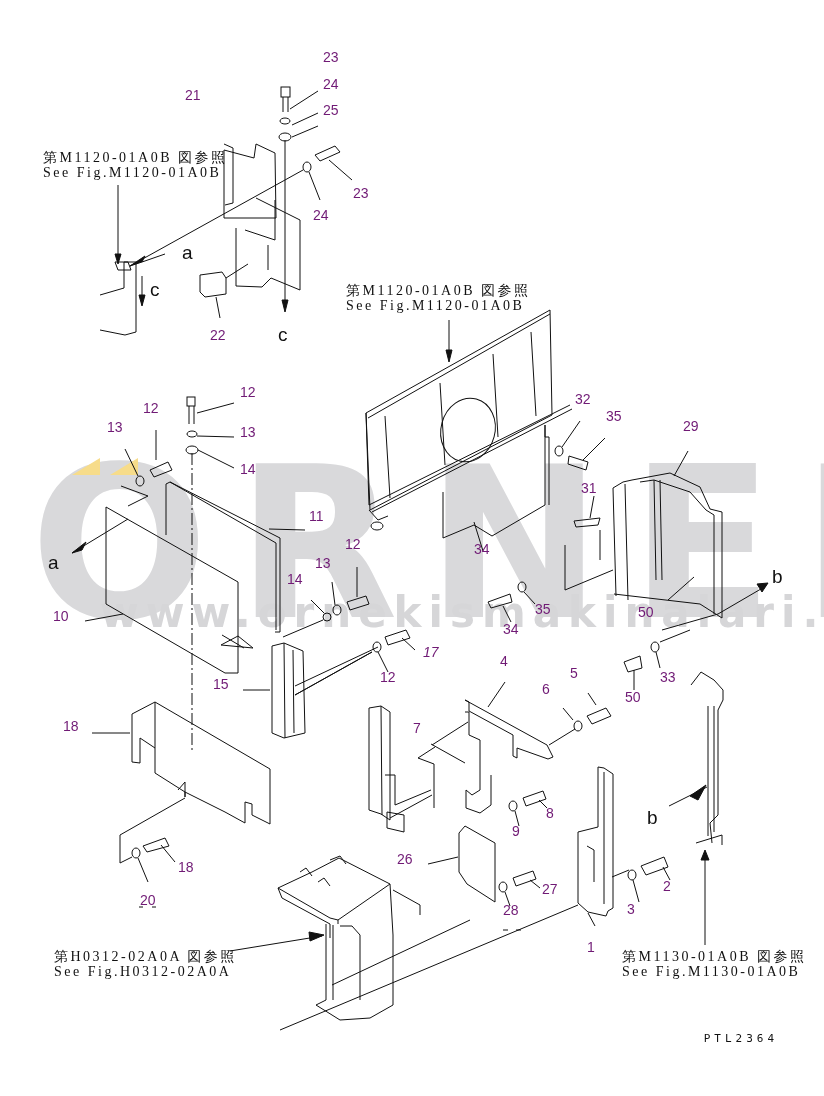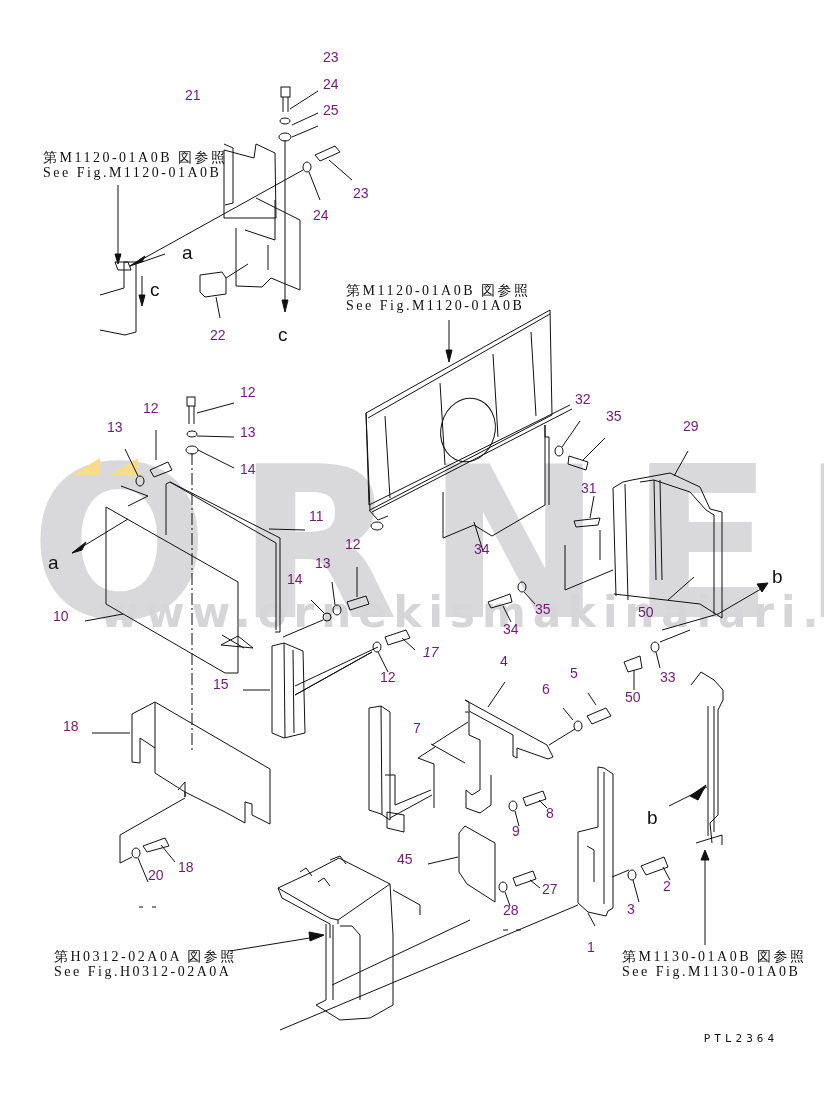--- a/index.html
+++ b/index.html
@@ -295,38 +295,38 @@
       <div class="callout" style="left: 309px; top: 509px; text-align: right;">11</div>
       <div class="callout" style="left: 345px; top: 537px;">12</div>
       <div class="callout" style="left: 315px; top: 556px;">13</div>
       <div class="callout" style="left: 287px; top: 572px;">14</div>
       <div class="callout" style="left: 53px; top: 609px;">10</div>
       <div class="callout" style="left: 423px; top: 645px; font-style: italic;">17</div>
       <div class="callout" style="left: 380px; top: 670px;">12</div>
       <div class="callout" style="left: 213px; top: 677px;">15</div>
       <div class="callout" style="left: 63px; top: 719px;">18</div>
       <div class="callout" style="left: 178px; top: 860px;">18</div>
-      <div class="callout" style="left: 140px; top: 868px; margin-left: 8px;">20</div>
+      <div class="callout" style="left: 140px; top: 893px;">20</div>
       <div class="callout" style="left: 575px; top: 392px;">32</div>
       <div class="callout" style="left: 606px; top: 409px;">35</div>
       <div class="callout" style="left: 683px; top: 419px;">29</div>
       <div class="callout" style="left: 581px; top: 481px;">31</div>
       <div class="callout" style="left: 474px; top: 542px;">34</div>
       <div class="callout" style="left: 535px; top: 602px;">35</div>
       <div class="callout" style="left: 503px; top: 622px;">34</div>
       <div class="callout" style="left: 638px; top: 605px;">50</div>
       <div class="callout" style="left: 500px; top: 654px;">4</div>
       <div class="callout" style="left: 570px; top: 666px;">5</div>
       <div class="callout" style="left: 542px; top: 682px;">6</div>
       <div class="callout" style="left: 625px; top: 690px;">50</div>
       <div class="callout" style="left: 660px; top: 670px;">33</div>
       <div class="callout" style="left: 413px; top: 721px;">7</div>
       <div class="callout" style="left: 546px; top: 806px;">8</div>
       <div class="callout" style="left: 512px; top: 824px;">9</div>
-      <div class="callout" style="left: 397px; top: 852px;">45</div>
+      <div class="callout" style="left: 397px; top: 852px;">26</div>
       <div class="callout" style="left: 542px; top: 882px;">27</div>
       <div class="callout" style="left: 503px; top: 903px;">28</div>
       <div class="callout" style="left: 663px; top: 879px;">2</div>
       <div class="callout" style="left: 627px; top: 902px;">3</div>
       <div class="callout" style="left: 587px; top: 940px;">1</div>
     </div>
   <div id="letters">
       <div class="letter" style="left: 182px; top: 243px;">a</div>
       <div class="letter" style="left: 150px; top: 280px;">c</div>
       <div class="letter" style="left: 278px; top: 325px;">c</div>

